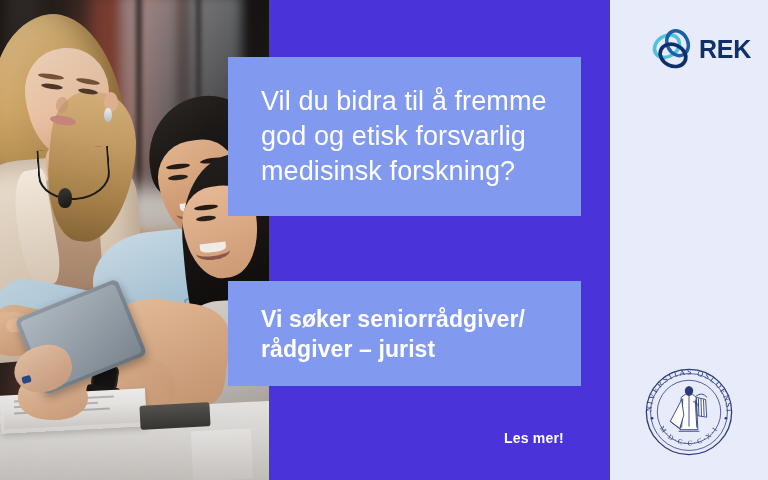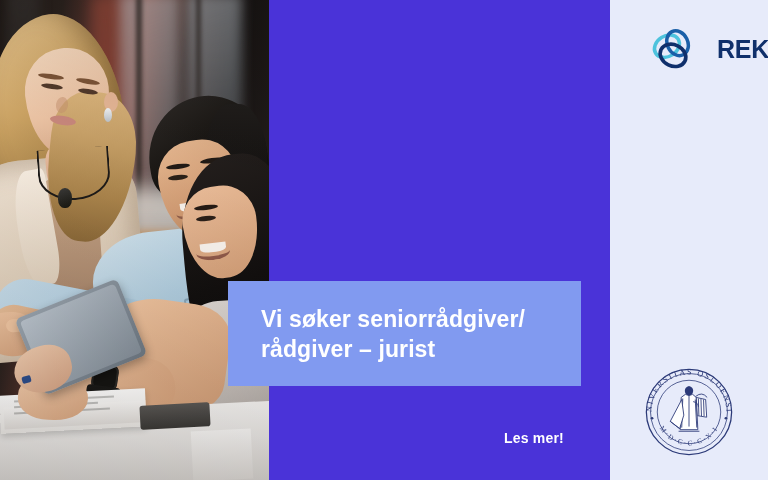--- a/index.html
+++ b/index.html
@@ -372,21 +372,21 @@
 
   .cta{
     position:absolute; left:504px; top:430px;
     color:#ffffff; font-size:14px; font-weight:700; letter-spacing:.2px;
   }
 
   
   .rek-logo{
     position:absolute; left:650px; top:27px;
     width:92px; height:45px;
-    display:flex; align-items:center; gap:21px;
+    display:flex; align-items:center; gap:3px;
   }
   .rek-mark{ width:46px; height:44px; flex:0 0 auto; }
   .rek-word{
     color:#10306b; font-size:25px; font-weight:700; letter-spacing:-.2px;
     line-height:1;
   }
 
   
   .uio-seal{
     position:absolute; left:637px; top:360px; width:104px; height:104px;
@@ -475,20 +475,23 @@
     <div class="w-hand"></div>
     <div class="w-ring"></div>
 
     <div class="photo-shade"></div>
   </div>
 
   <div class="purple-panel"></div>
 
   <div class="right-panel"></div>
 
+  <div class="callout callout-1">
+    <div class="headline">Vil du bidra til å fremme god og etisk forsvarlig medisinsk forskning?</div>
+  </div>
 
   <div class="callout callout-2">
     <div class="subhead">Vi søker seniorrådgiver/ rådgiver – jurist</div>
   </div>
 
   <div class="cta">Les mer!</div>
 
   <div class="rek-logo">
     <svg class="rek-mark" viewBox="0 0 60 58">
       <ellipse cx="22" cy="24" rx="17.5" ry="13.5" transform="rotate(-32 22 24)" fill="none" stroke="#4ec3dd" stroke-width="4.6"></ellipse>

